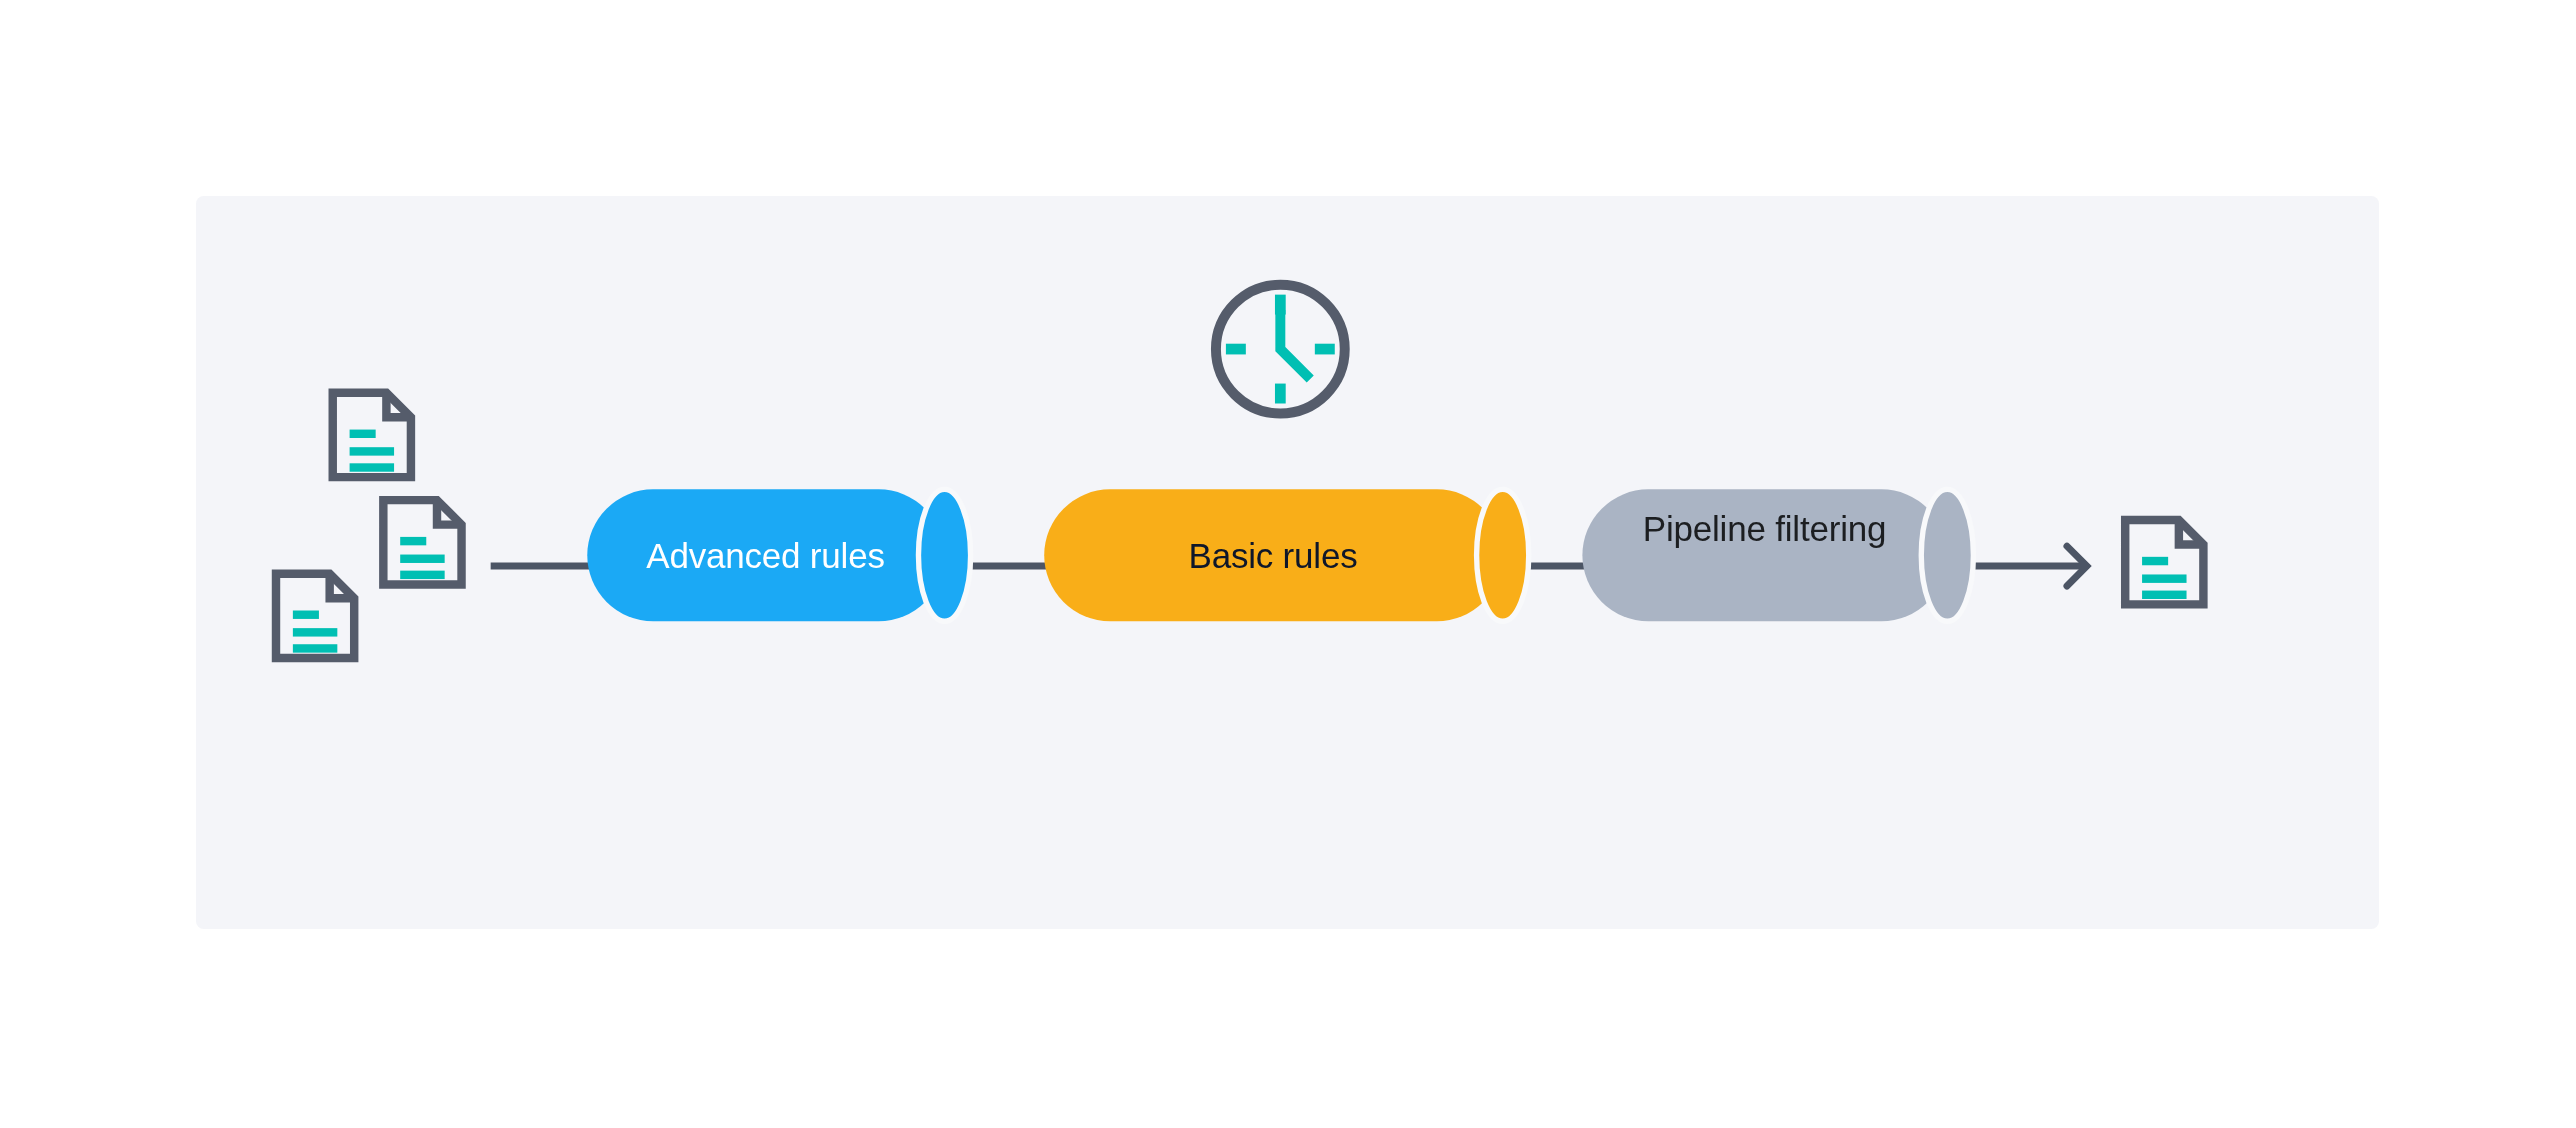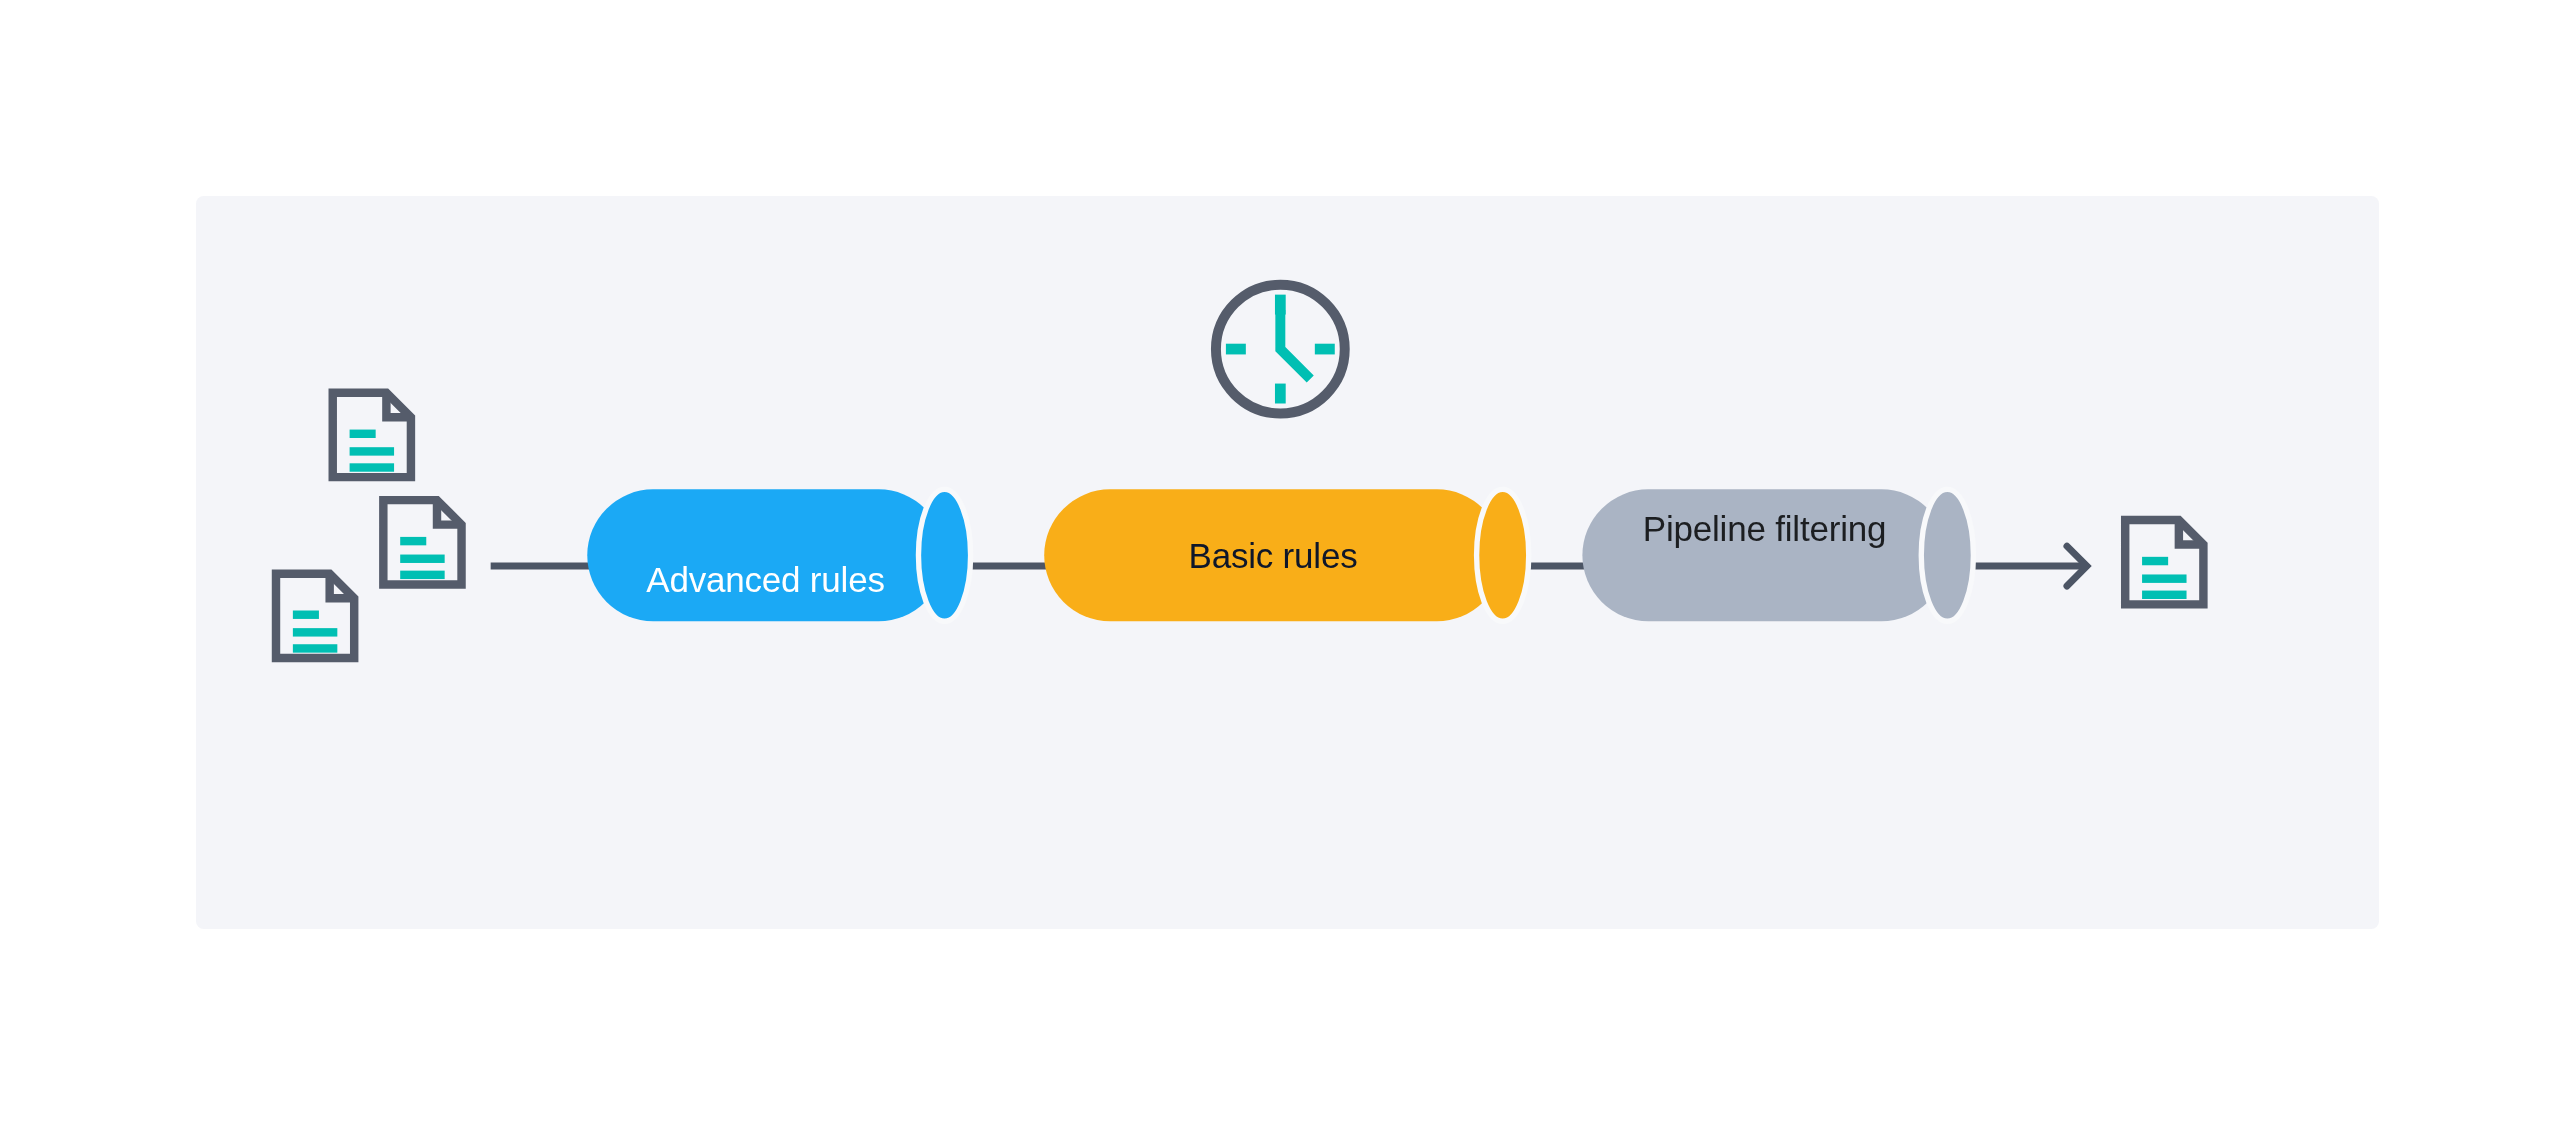--- a/index.html
+++ b/index.html
@@ -112,20 +112,20 @@
 
       <rect x="1663" y="384" width="14" height="26" fill="#00bfb3"></rect>
       <rect x="1715" y="448" width="26" height="14" fill="#00bfb3"></rect>
       <rect x="1663" y="500" width="14" height="26" fill="#00bfb3"></rect>
       <rect x="1599" y="448" width="26" height="14" fill="#00bfb3"></rect>
 
       <polyline points="1670,404 1670,455 1709,494" fill="none" stroke="#00bfb3" stroke-width="13" stroke-linecap="butt" stroke-linejoin="miter"></polyline>
     </g>
   </svg>
 
-  <div class="node-label" style="left:587px; top:489px; width:357px; height:132px; color:#ffffff;margin-top:24px;">Advanced rules</div>
+  <div class="node-label" style="left:587px; top:489px; width:357px; height:132px; color:#ffffff;">Advanced rules</div>
 
   <div class="node-label" style="left:1044px; top:489px; width:458px; height:132px; color:#0f172a;">Basic rules</div>
 
   <div class="node-label" style="left:1582px; top:462px; width:365px; height:132px; color:#1c1e21;">Pipeline filtering</div>
 
 </div>
 
 
 </body></html>

